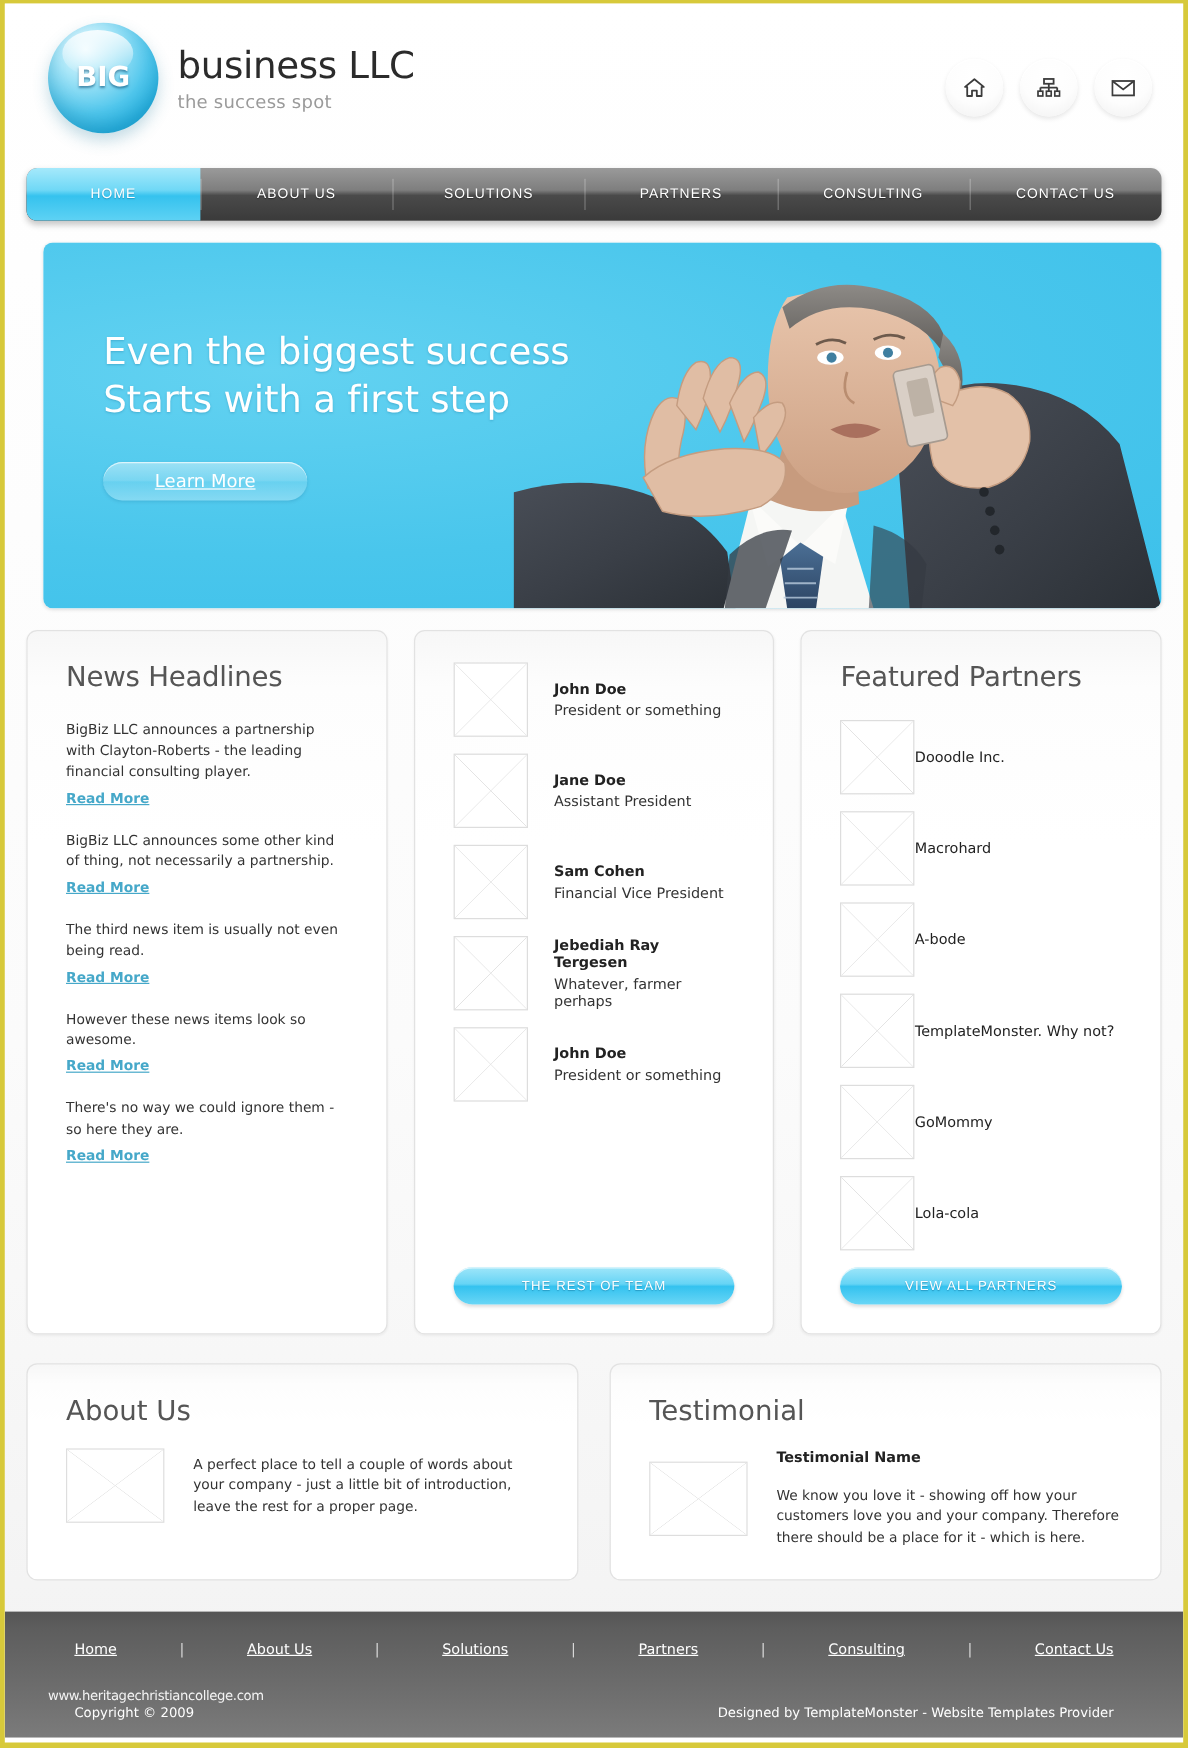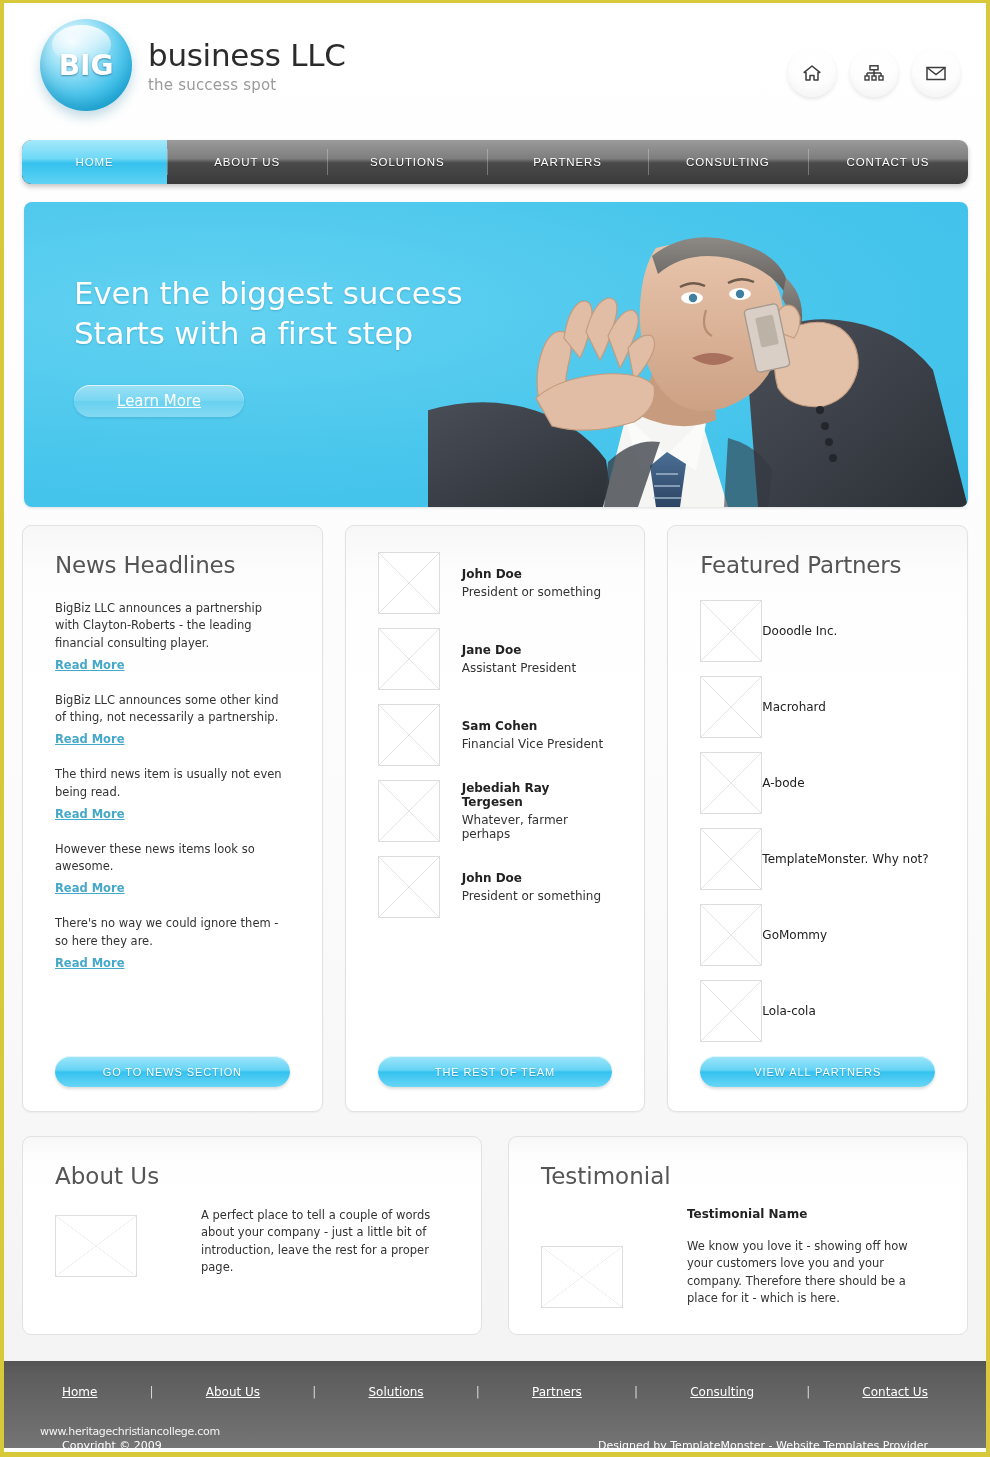--- a/index.html
+++ b/index.html
@@ -54,21 +54,21 @@
   .logo-ball::before {
     content:""; position:absolute; left:13%; top:7%;
     width:64%; height:42%;
     border-radius:50%;
     background: linear-gradient(to bottom, rgba(255,255,255,0.85), rgba(255,255,255,0.03));
   }
   .logo-ball-text {
     position: relative; z-index: 2;
     font-family: "DejaVu Sans", sans-serif;
     font-weight: bold;
-    font-size: 28px;
+    font-size: 23px;
     color: #ffffff;
     letter-spacing: 0px;
     text-shadow: 0 1px 2px rgba(0,70,110,0.55);
   }
 
   .logo-text {
     margin-left: 16px;
     padding-top: 21px;
   }
   .logo-title {
@@ -133,21 +133,21 @@
   .nav-item.first { flex: 0 0 145px; }
   .nav-item.active {
     background: linear-gradient(to bottom, #a5e9fb 0%, #6fd8f6 42%, #35c2ee 53%, #5ed2f4 100%);
     border-radius: 9px 0 0 9px;
     text-shadow: 0 1px 1px rgba(0,80,120,0.40);
   }
   .nav-item.active::before { display:none; }
 
   
   .hero {
-    margin: 18px 18px 0 20px;
+    margin: 18px 18px 0 32px;
     height: 305px;
     border-radius: 8px;
     overflow: hidden;
     position: relative;
     background: linear-gradient(120deg, #55cdee 0%, #4fc9ed 35%, #62d3f2 70%, #7 addf5 100%);
     box-shadow: 0 1px 3px rgba(0,0,0,0.12);
   }
   .hero-bg {
     position:absolute; inset:0;
     background: radial-gradient(ellipse at 20% 35%, #63d2f1 0%, #49c6ec 55%, #3cc0ea 100%);
@@ -284,21 +284,21 @@
     border-radius: 9px;
     padding: 26px 32px 26px 32px;
     min-height: 172px;
   }
   .lcard-title {
     font-size: 23px;
     color: #555555;
     font-weight: normal;
     margin-bottom: 18px;
   }
-  .lrow { display: flex; align-items: flex-end; gap: 40px; }
+  .lrow { display: flex; align-items: center; }
   .lthumb {
     width: 82px; height: 62px;
     border: 1px solid #dedede;
     background:#fff;
     flex: 0 0 auto;
     position: relative;
   }
   .lthumb::before, .lthumb::after {
     content:""; position:absolute; left:0; top:0; width:100%; height:100%;
   }
@@ -522,23 +522,20 @@
       </div>
       <div class="news-item">
         <div class="news-text">However these news items look so awesome.</div>
         <a class="read-more">Read More</a>
       </div>
       <div class="news-item">
         <div class="news-text">There's no way  we could ignore them - so here they are.</div>
         <a class="read-more">Read More</a>
       </div>
 
-      <div class="cta">
-        <span>GO TO NEWS SECTION</span>
-      </div>
     </div>
 
     <div class="card">
 
       <div class="row-item">
         <div class="thumb"></div>
         <div class="row-text">
           <div class="row-name">John Doe</div>
           <div class="row-role">President or something</div>
         </div>

